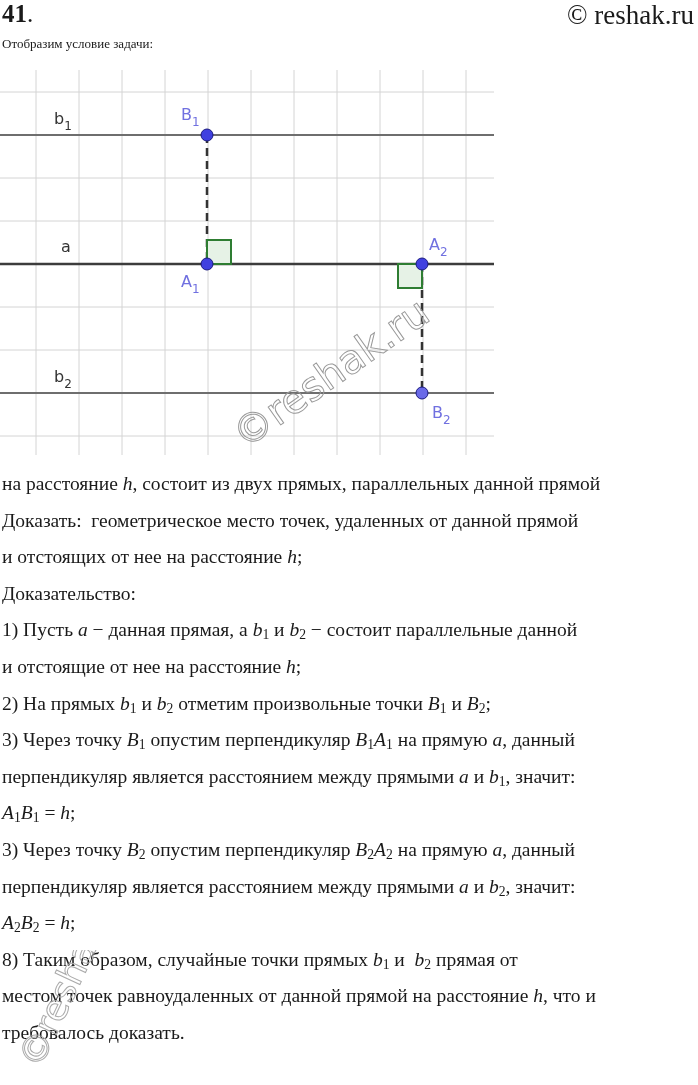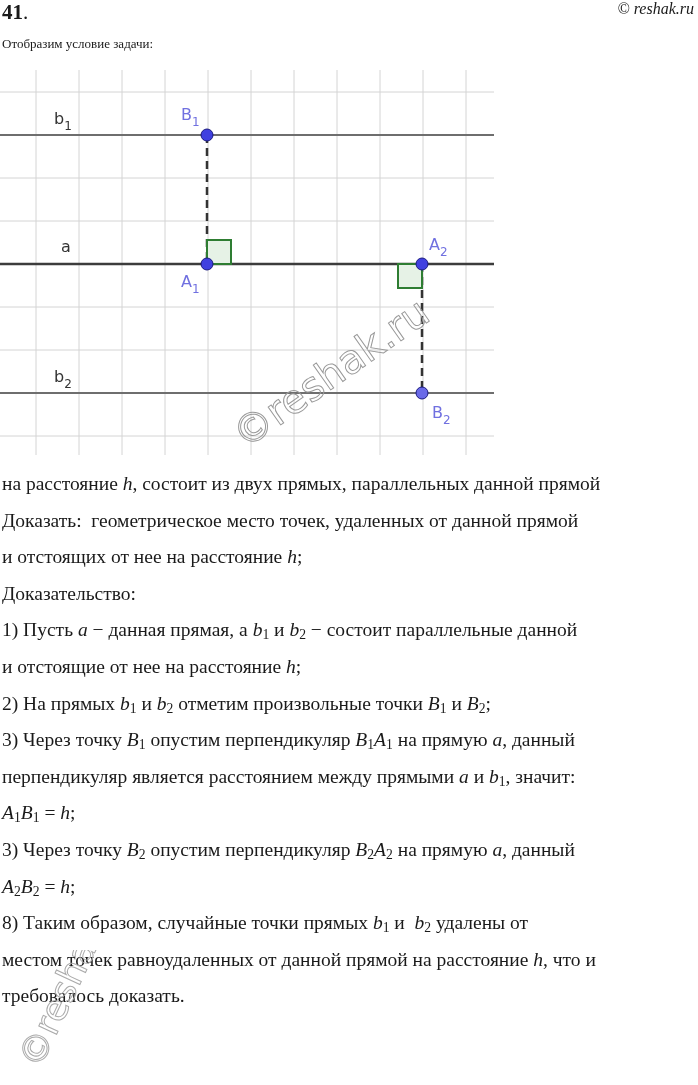--- a/index.html
+++ b/index.html
@@ -3,29 +3,28 @@
   <meta charset="utf-8">
   <style>
     html, body { margin: 0; padding: 0; background: #ffffff; }
     body {
       width: 698px; height: 1085px; position: relative; overflow: hidden;
       font-family: "Liberation Serif", "DejaVu Serif", serif;
       color: #1a1a1a;
     }
     .hdr-num {
       position: absolute; left: 2px; top: 0px;
-      font-size: 21px; font-weight: bold;
+      font-size: 25px; font-weight: bold;
       font-family: "Liberation Serif", serif;
     }
     .hdr-num .dot { font-weight: normal; }
     .hdr-site {
       position: absolute; right: 4px; top: 0px;
-      font-size: 16px;
+      font-size: 27px;
       font-family: "Liberation Serif", serif;
-      font-style: italic;
     }
     .intro {
       position: absolute; left: 2px; top: 36px;
       font-size: 13px;
     }
     .diagram { position: absolute; left: 0; top: 70px; }
     .text-block {
       position: absolute; left: 2px; top: 466px; width: 696px;
       font-size: 19.5px; line-height: 36.6px;
     }
@@ -98,22 +97,23 @@
   <div class="line"><span>1) Пусть </span><span class="m">a</span><span> − данная прямая, а </span><span class="m">b</span><sub>1</sub><span> и </span><span class="m">b</span><sub>2</sub><span> − состоит параллельные данной</span></div>
   <div class="line"><span>и отстоящие от нее на расстояние </span><span class="m">h</span><span>;</span></div>
 
   <div class="line"><span>2) На прямых </span><span class="m">b</span><sub>1</sub><span> и </span><span class="m">b</span><sub>2</sub><span> отметим произвольные точки </span><span class="m">B</span><sub>1</sub><span> и </span><span class="m">B</span><sub>2</sub><span>;</span></div>
 
   <div class="line"><span>3) Через точку </span><span class="m">B</span><sub>1</sub><span> опустим перпендикуляр </span><span class="m">B</span><sub>1</sub><span class="m">A</span><sub>1</sub><span> на прямую </span><span class="m">a</span><span>, данный</span></div>
   <div class="line"><span>перпендикуляр является расстоянием между прямыми </span><span class="m">a</span><span> и </span><span class="m">b</span><sub>1</sub><span>, значит:</span></div>
   <div class="line"><span class="m">A</span><sub>1</sub><span class="m">B</span><sub>1</sub><span style="white-space:pre"> = </span><span class="m">h</span><span>;</span></div>
 
   <div class="line"><span>3) Через точку </span><span class="m">B</span><sub>2</sub><span> опустим перпендикуляр </span><span class="m">B</span><sub>2</sub><span class="m">A</span><sub>2</sub><span> на прямую </span><span class="m">a</span><span>, данный</span></div>
+  <div class="line"><span>перпендикуляр является расстоянием между прямыми </span><span class="m">a</span><span> и </span><span class="m">b</span><sub>2</sub><span>, значит:</span></div>
   <div class="line"><span class="m">A</span><sub>2</sub><span class="m">B</span><sub>2</sub><span style="white-space:pre"> = </span><span class="m">h</span><span>;</span></div>
 
-  <div class="line"><span>8) Таким образом, случайные точки прямых </span><span class="m">b</span><sub>1</sub><span style="white-space:pre"> и  </span><span class="m">b</span><sub>2</sub><span> удалены от</span></div>
+  <div class="line"><span>8) Таким образом, случайные точки прямых </span><span class="m">b</span><sub>1</sub><span style="white-space:pre"> и  </span><span class="m">b</span><sub>2</sub><span> прямая от</span></div>
   <div class="line"><span>местом точек равноудаленных от данной прямой на расстояние </span><span class="m">h</span><span>, что и</span></div>
   <div class="line">требовалось доказать.</div>
 </div>
 
 <svg class="wm" viewBox="0 0 120 130">
   <text x="20" y="120" transform="rotate(-65 20 120)" font-family="DejaVu Sans, sans-serif" font-size="36" fill="none" stroke="#aaa" stroke-width="1">©reshak.ru</text>
 </svg>
 
 </body></html>

